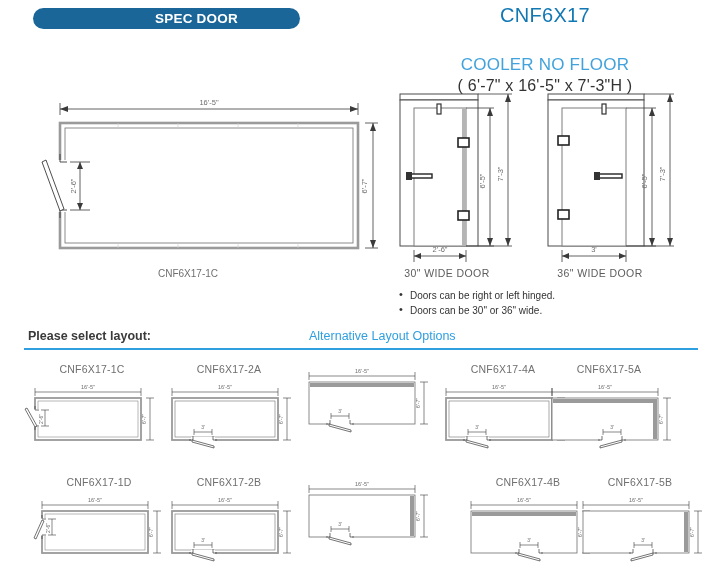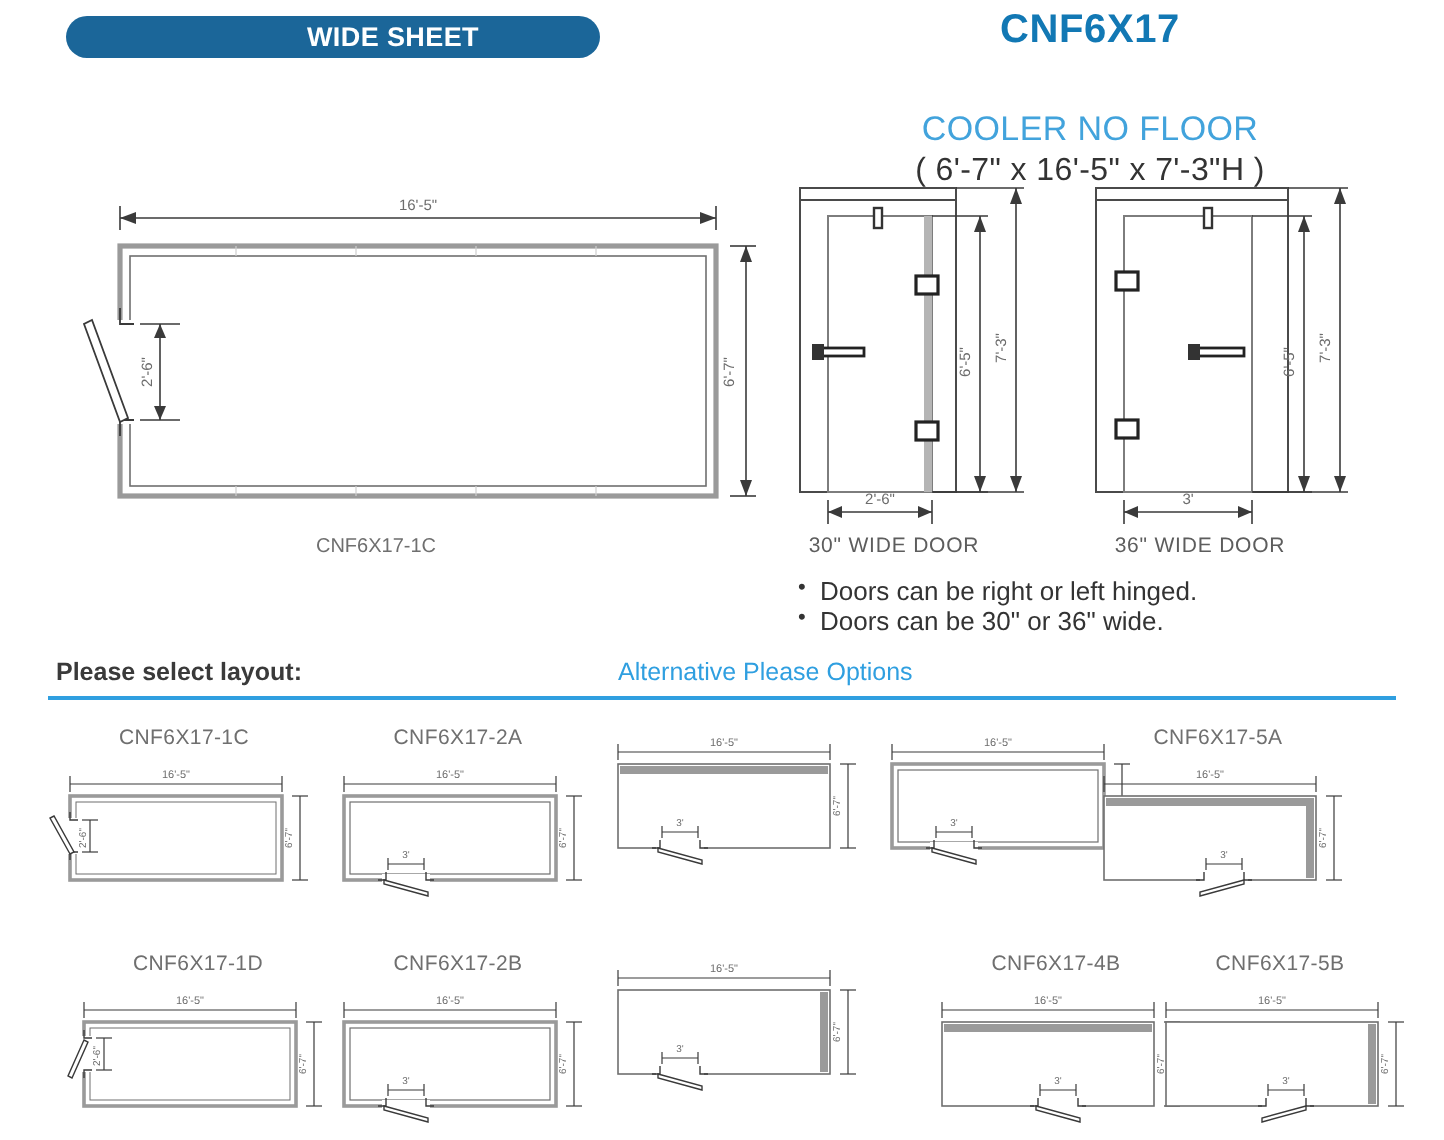--- a/index.html
+++ b/index.html
@@ -29,21 +29,21 @@
     letter-spacing: 0.2px;
     display: flex; align-items: center; justify-content: center;
     padding-left: 60px;
   }
 
   #title-block {
     position: absolute; left: 380px; top: 4px; width: 330px;
     text-align: center;
   }
   #model-code {
-    font-size: 20px; font-weight: bold; color: #1278b4;
+    font-size: 20px; font-weight: normal; color: #1278b4;
     letter-spacing: 0.3px; line-height: 22px;
   }
   #model-name {
     font-size: 17px; color: #42a3dc; line-height: 21px; letter-spacing: 0.2px; margin-top: 28px;
   }
   #model-dims {
     font-size: 16px; color: #333333; line-height: 21px; letter-spacing: 0.2px;
   }
 
   
@@ -53,21 +53,21 @@
   .caption {
     font-size: 10px; color: #6f6f6f; text-align: center;
     font-family: "Liberation Sans", sans-serif;
   }
   .door-caption { font-size: 10.5px; color: #5d5d5d; letter-spacing: 0.4px; }
 
   
   #notes { position: absolute; left: 396px; top: 288px; width: 320px; }
   #notes ul { margin: 0; padding: 0 0 0 14px; list-style: none; }
   #notes li {
-    font-size: 13px; color: #333333; line-height: 15px; position: relative;
+    font-size: 10px; color: #333333; line-height: 15px; position: relative;
   }
   #notes li:before {
     content: "\2022"; position: absolute; left: -11px; top: -1px;
     color: #333333; font-size: 11px;
   }
 
   
   #select-row { position: absolute; left: 0; top: 329px; width: 604px; height: 22px; }
   #select-label {
     position: absolute; left: 28px; top: 0;
@@ -96,21 +96,21 @@
 
   svg { display: block; }
   svg text { font-family: "Liberation Sans", sans-serif; fill: #6d6d6d; }
 </style>
 </head>
 <body>
 
 <div id="header">
 
   <div id="spec-pill">
-    <span>WIDE SHEET</span>
+    <span>SPEC DOOR</span>
   </div>
 
   <div id="title-block">
     <div id="model-code">CNF6X17</div>
     <div id="model-name">COOLER NO FLOOR</div>
     <div id="model-dims">( 6'-7" x 16'-5" x 7'-3"H )</div>
   </div>
 </div>
 
 <div id="main-drawings">
@@ -268,21 +268,21 @@
 
 <div id="notes">
   <ul>
     <li>Doors can be right or left hinged.</li>
     <li>Doors can be 30" or 36" wide.</li>
   </ul>
 </div>
 
 <div id="select-row">
   <div id="select-label">Please select layout:</div>
-  <div id="alt-label">Alternative Please Options</div>
+  <div id="alt-label">Alternative Layout Options</div>
   <div id="select-rule"></div>
 </div>
 
 <div id="row-a" class="thumb-row">
 
   <div class="thumb" style="left:21px;">
     <div class="thumb-title">CNF6X17-1C</div>
     <svg class="thumb-art" viewBox="0 0 142 72">
       <g stroke="#3a3a3a" stroke-width="0.6" fill="none">
         <line x1="14" y1="13" x2="120" y2="13"></line>
@@ -370,20 +370,21 @@
       <g stroke="#3a3a3a" stroke-width="0.6" fill="none">
         <line x1="129" y1="19" x2="129" y2="61"></line>
         <line x1="125" y1="19" x2="133" y2="19"></line>
           <line x1="125" y1="61" x2="133" y2="61"></line>
       </g>
       <text x="125" y="40" font-size="5" text-anchor="middle" transform="rotate(-90 125 40)">6'-7"</text>
     </svg>
   </div>
 
   <div class="thumb" style="left:432px;">
+    <div class="thumb-title">CNF6X17-4A</div>
     <svg class="thumb-art" viewBox="0 0 142 72">
       <g stroke="#3a3a3a" stroke-width="0.6" fill="none">
         <line x1="14" y1="13" x2="120" y2="13"></line>
         <line x1="14" y1="9" x2="14" y2="17"></line>
           <line x1="120" y1="9" x2="120" y2="17"></line>
       </g>
       <text x="67" y="10" font-size="5.5" text-anchor="middle">16'-5"</text>
       <rect x="14" y="19" width="106" height="42" fill="#fff" stroke="#9a9a9a" stroke-width="1.8"></rect>
       <rect x="17" y="22" width="100" height="36" fill="#fff" stroke="#6f6f6f" stroke-width="0.6"></rect>
       <rect x="33" y="58" width="24" height="4" fill="#fff" stroke="none"></rect>

